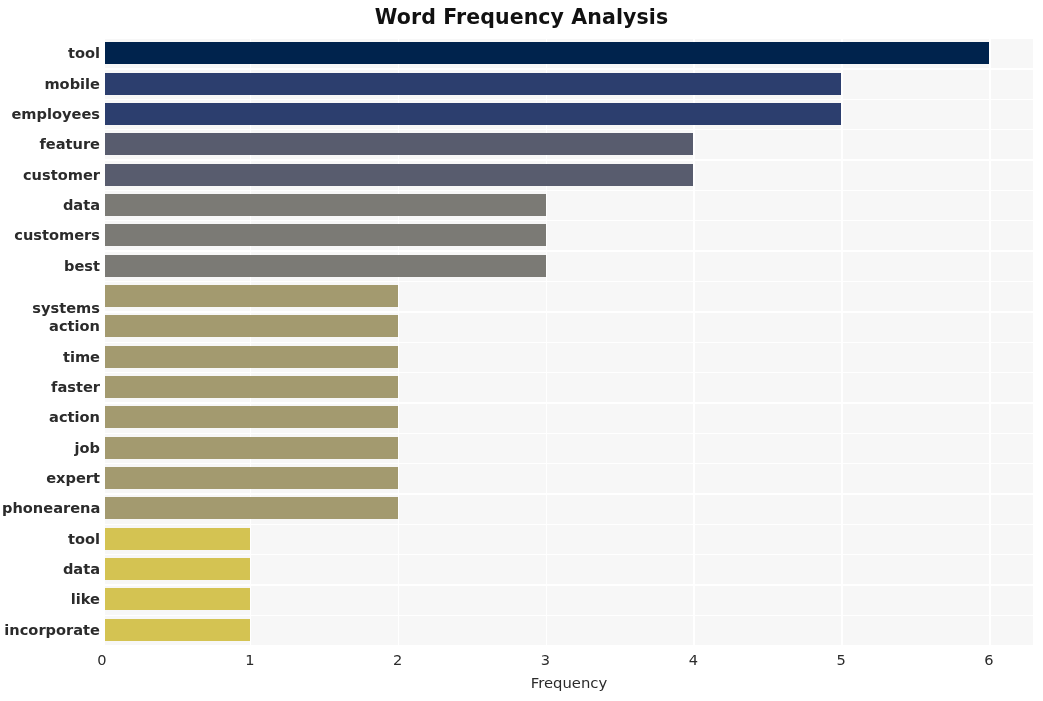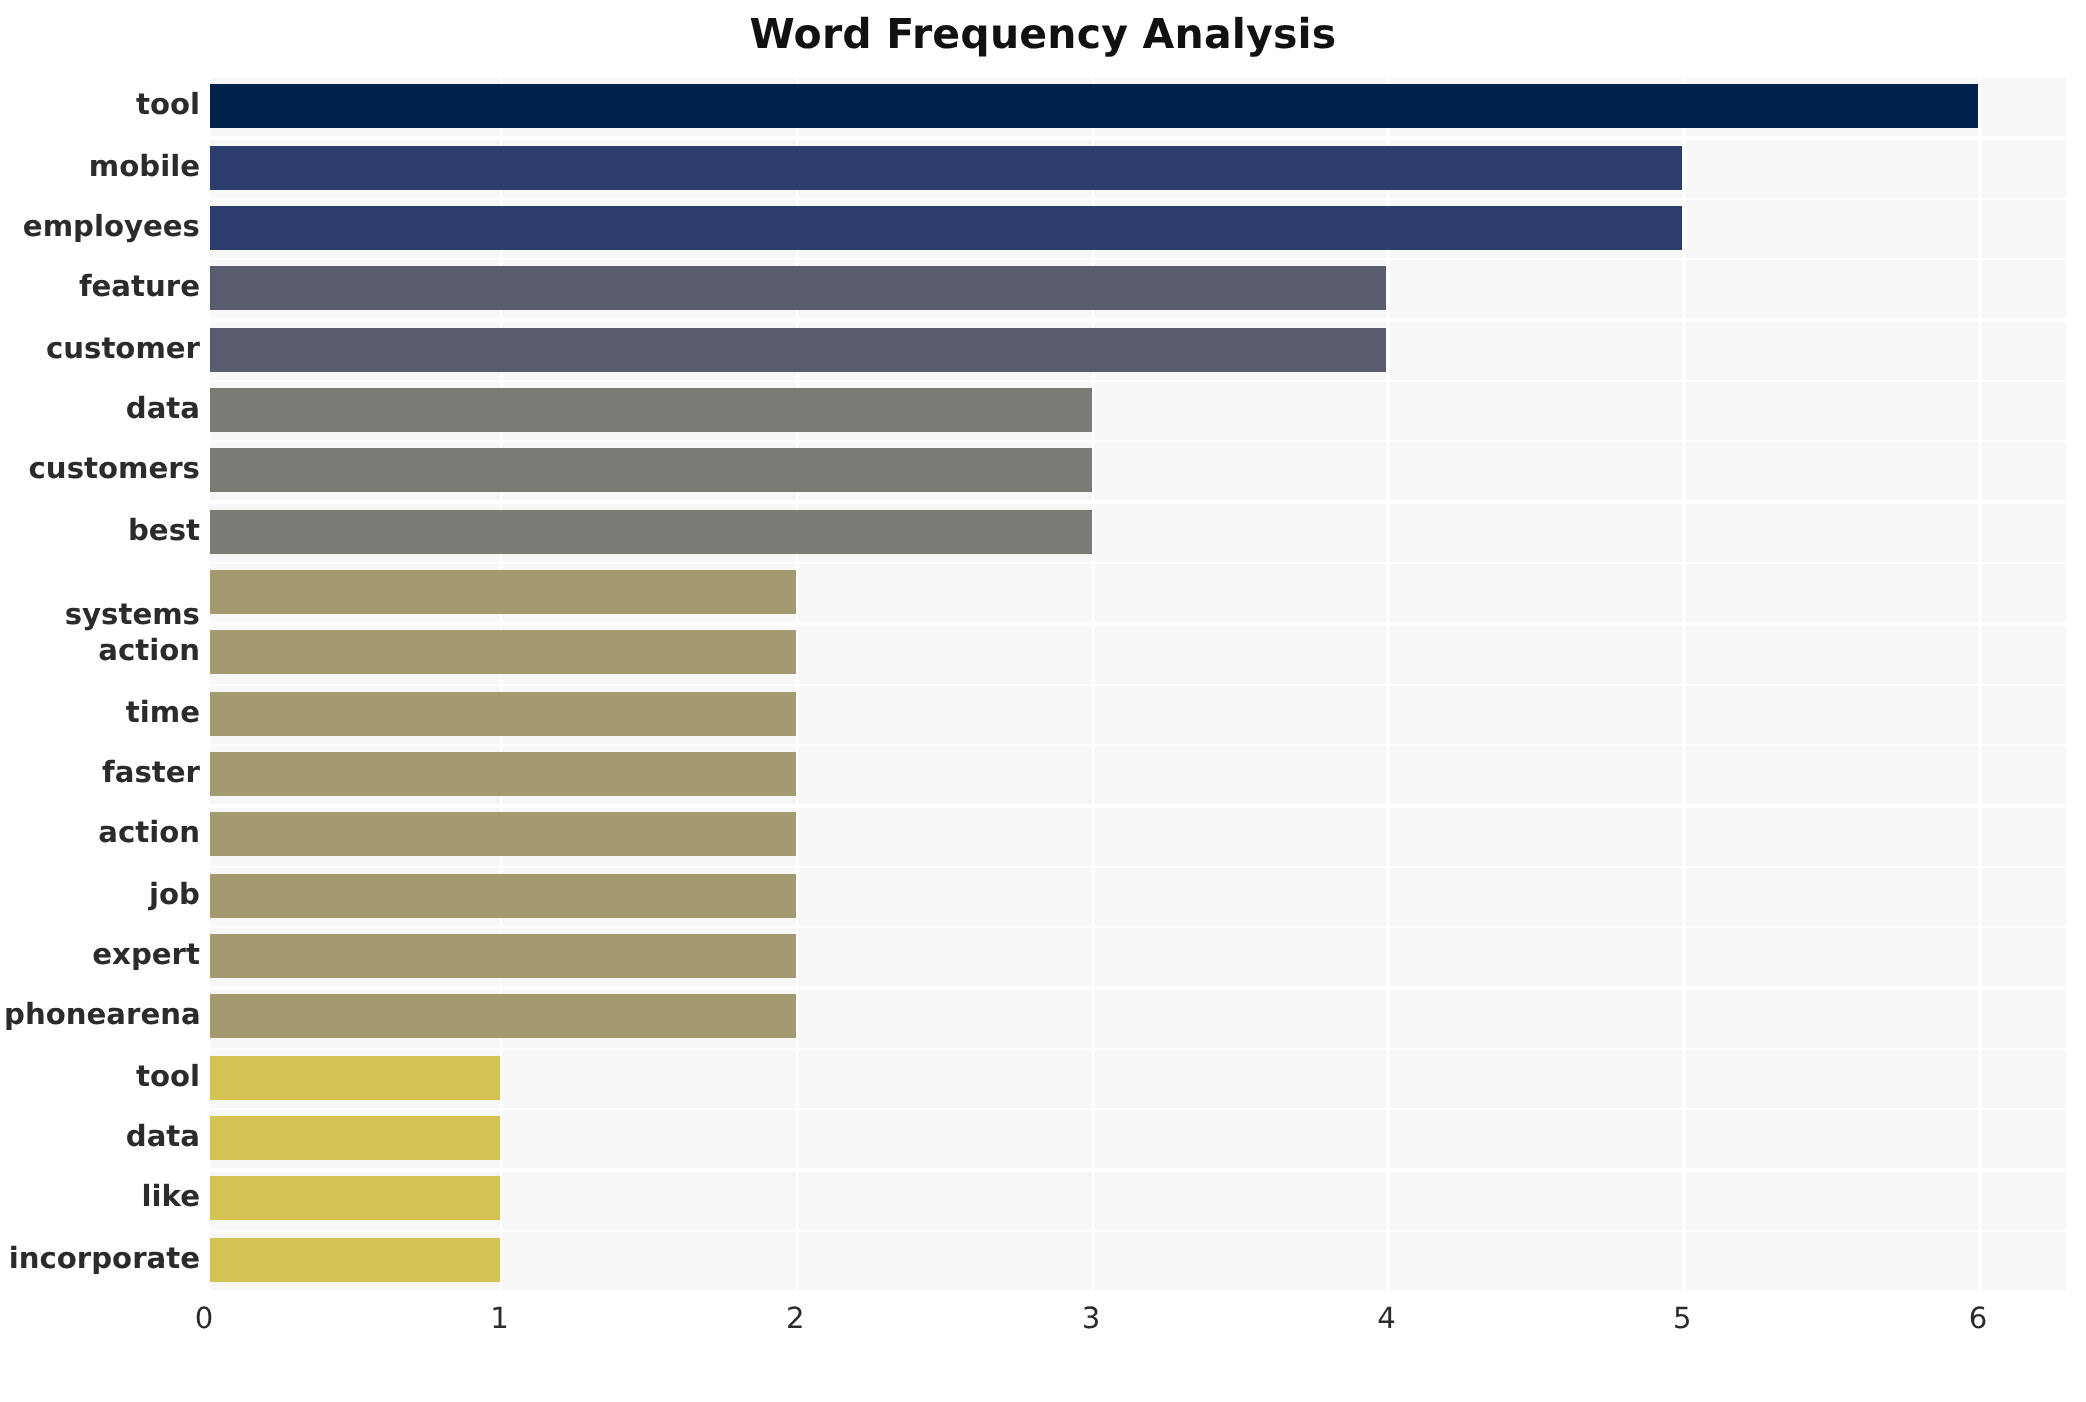--- a/index.html
+++ b/index.html
@@ -203,14 +203,15 @@
   <div id="x-axis">
       <div class="xtick" style="left: 102px;">0</div>
       <div class="xtick" style="left: 249.833px;">1</div>
       <div class="xtick" style="left: 397.667px;">2</div>
       <div class="xtick" style="left: 545.5px;">3</div>
       <div class="xtick" style="left: 693.333px;">4</div>
       <div class="xtick" style="left: 841.167px;">5</div>
       <div class="xtick" style="left: 989px;">6</div>
     </div>
 
+  <div id="x-axis-label">Frequency</div>
 
 </div>
 
 </body></html>

